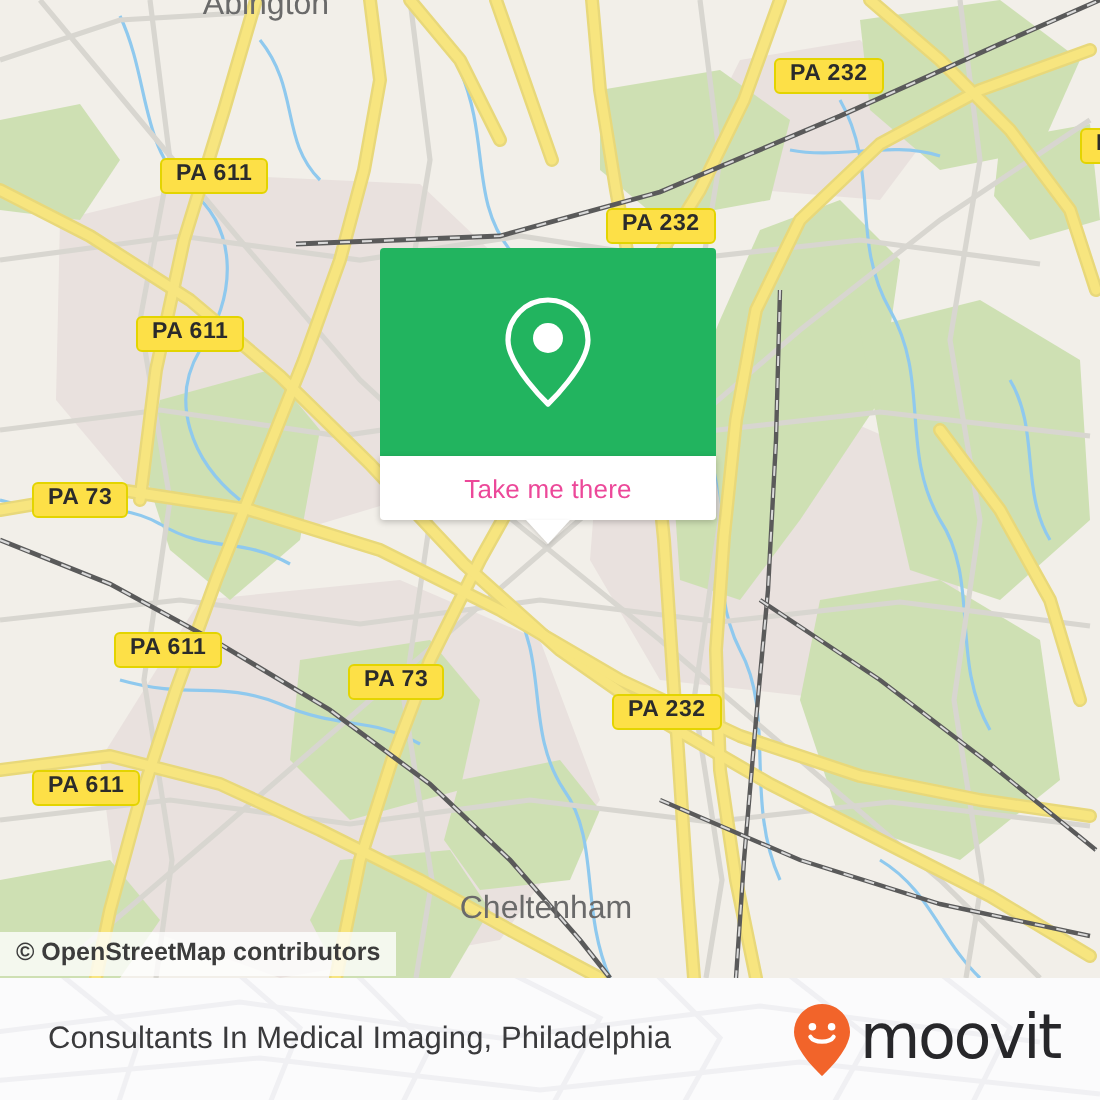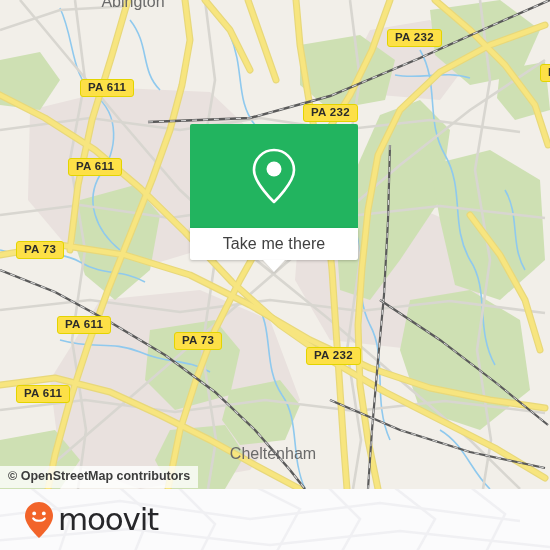--- a/index.html
+++ b/index.html
@@ -23,21 +23,21 @@
           color:#3c3c3c;font-size:12.5px;padding:3px 8px 4px 8px;line-height:15px;
           font-family:"Liberation Sans","DejaVu Sans",sans-serif;font-weight:bold;}
 
   
   #popup{position:absolute;left:190px;top:124px;width:168px;}
   #popup-top{height:104px;background:#22b45f;border-radius:2px 2px 0 0;
              display:flex;align-items:center;justify-content:center;}
   #popup-bottom{height:32px;background:#fff;border-radius:0 0 2px 2px;
                 display:flex;align-items:center;justify-content:center;
                 box-shadow:0 1px 3px rgba(0,0,0,.22);}
-  #popup-label{font-size:16px;color:#404040;letter-spacing:.1px;}
+  #popup-label{font-size:13px;color:#ec4899;letter-spacing:.1px;}
   #popup-tail{position:absolute;left:50%;top:260px;margin-left:-11px;width:0;height:0;
               border-left:11px solid transparent;border-right:11px solid transparent;
               border-top:12px solid #fff;filter:drop-shadow(0 1px 1px rgba(0,0,0,.15));}
 
   
   #footer{position:absolute;left:0;top:489px;width:550px;height:61px;background:#fbfbfc;
           overflow:hidden;}
   #footer-watermark{position:absolute;left:0;top:0;width:550px;height:61px;opacity:1;}
   #footer-inner{position:relative;width:550px;height:61px;display:flex;align-items:center;
                 justify-content:space-between;padding:0 20px 0 24px;box-sizing:border-box;}
@@ -194,20 +194,21 @@
         <path d="M175,-5 L215,35 L195,75"></path>
         <path d="M240,-10 L300,20 L270,75"></path>
         <path d="M320,-10 L360,30 L335,75"></path>
         <path d="M390,-5 L435,30 L410,75"></path>
         <path d="M460,-10 L505,25 L480,75"></path>
         <path d="M-10,28 L120,12 L250,30 L380,14 L520,32"></path>
         <path d="M-10,52 L130,40 L270,56 L400,42 L550,58"></path>
       </g>
     </svg>
     <div id="footer-inner">
+      <div id="footer-title">Consultants In Medical Imaging, Philadelphia</div>
       <div id="brand">
         <svg width="30" height="38" viewBox="0 0 30 38">
           <path d="M15 1 C7.3 1 1 7.3 1 15 C1 24.5 15 37 15 37 C15 37 29 24.5 29 15 C29 7.3 22.7 1 15 1 Z" fill="#f2642a"></path>
           <circle cx="10.2" cy="12.4" r="1.9" fill="#ffffff"></circle>
           <circle cx="19.8" cy="12.4" r="1.9" fill="#ffffff"></circle>
           <path d="M9.2 17.4 C11.2 20.6 18.8 20.6 20.8 17.4" fill="none" stroke="#ffffff" stroke-width="2.1" stroke-linecap="round"></path>
         </svg>
         <span id="brand-word">moovit</span>
       </div>
     </div>

